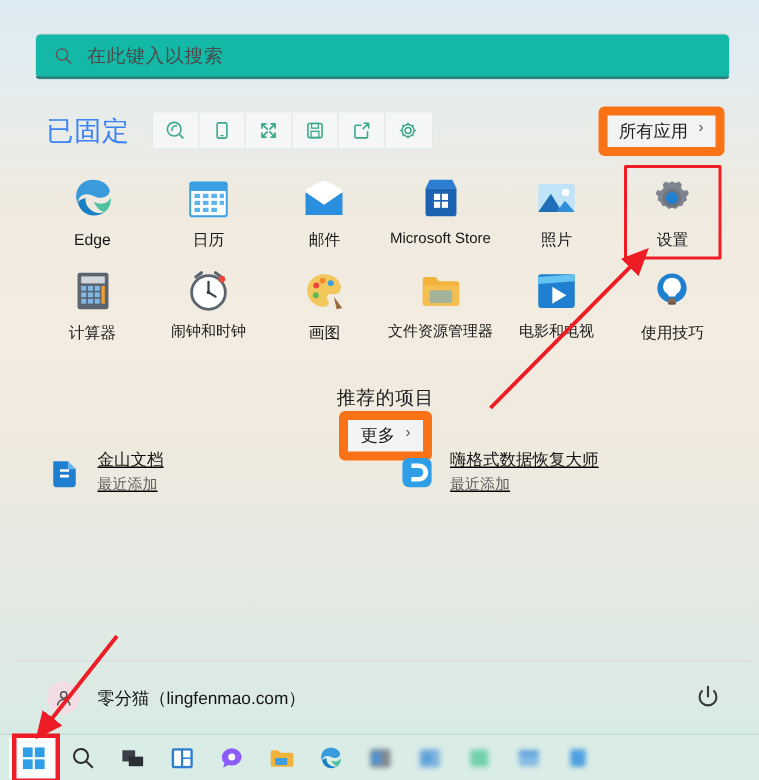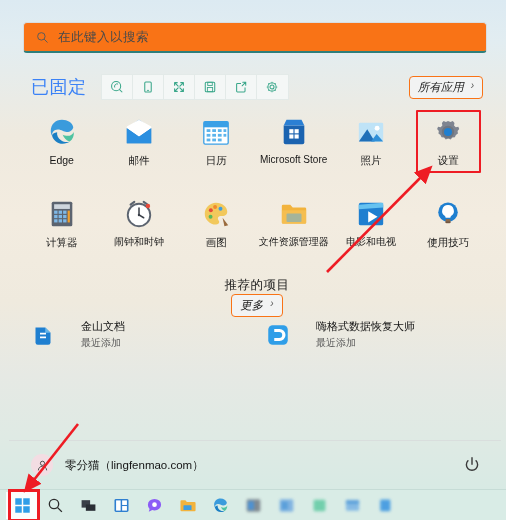--- a/index.html
+++ b/index.html
@@ -19,21 +19,21 @@
   
   .start-panel {
     position: absolute;
     left: 9px; top: 0; width: 492px; height: 489px;
     display: flex; flex-direction: column;
   }
 
   
   .search-wrap { padding: 22px 14px 0 14px; }
   .search-box {
-    height: 31px; background: #f97316;
+    height: 31px; background: #14b8a6;
     border: 1px solid #d8dde1;
     border-bottom: 2px solid #2f7f7b;
     border-radius: 4px;
     display: flex; align-items: center; gap: 9px;
     padding: 0 12px;
   }
   .search-box .ph { font-size: 12.5px; color: #4a4a4a; letter-spacing: .5px; }
   .mag { width: 13px; height: 13px; flex: none; }
 
   
@@ -50,31 +50,31 @@
   .green-bar .gi {
     width: 31px; height: 100%;
     display: flex; align-items: center; justify-content: center;
     border-right: 1px solid #e3eae8;
   }
   .green-bar .gi:last-child { border-right: none; }
   .green-bar svg { width: 14px; height: 14px; }
   .spacer { flex: 1; }
   .chip {
     display: flex; align-items: flex-start; gap: 7px;
-    background: #f2f3f3; border: 1px solid #f97316;
+    background: #f2f3f3; border: 6px solid #f97316;
     border-radius: 4px; padding: 3px 8px;
-    font-size: 11.5px; color: #1a1a1a; font-style: italic;
+    font-size: 11.5px; color: #1a1a1a;
   }
   .chip .chev { font-size: 10px; color: #555; }
 
   
   .apps {
     margin: 10px 14px 0 14px;
     display: grid; grid-template-columns: repeat(6, 1fr);
-    row-gap: 20px;
+    row-gap: 0;
   }
   .app {
     display: flex; flex-direction: column; align-items: center;
     padding: 7px 2px 6px 2px; position: relative;
   }
   .app .ic { width: 30px; height: 30px; margin-bottom: 7px; }
   .app .lbl {
     font-size: 10.5px; color: #171717; text-align: center;
     line-height: 1.15; white-space: nowrap;
   }
@@ -88,21 +88,21 @@
   
   .rec-head {
     display: flex; align-items: center;
     margin: 23px 18px 0 22px; height: 24px; flex-direction: column;
   }
   .rec-title { font-size: 12.5px; color: #1a1a1a; letter-spacing: .5px; }
   .recs {
     margin: 12px 14px 0 14px;
     display: grid; grid-template-columns: 1fr 1fr; column-gap: 6px;
   }
-  .rec { display: flex; align-items: center; gap: 26px; padding: 6px 8px; }
+  .rec { display: flex; align-items: center; gap: 10px; padding: 6px 8px; text-decoration: underline; }
   .rec .ic { width: 24px; height: 24px; flex: none; }
   .rec .tx { display: flex; flex-direction: column; gap: 2px; min-width: 0; }
   .rec .t1 { font-size: 11px; color: #141414; white-space: nowrap; }
   .rec .t2 { font-size: 10px; color: #5d5d5d; }
 
   
   .userbar {
     margin-top: auto; height: 49px;
     border-top: 1px solid #d9dedd;
     display: flex; align-items: center; padding: 0 20px 0 22px;
@@ -212,29 +212,20 @@
 
   <div class="apps">
 
     <div class="app">
       <svg class="ic" viewBox="0 0 32 32">
         <path d="M16 3C9 3 4 8 4 15c0 2 .5 3.6 1.4 4.9-.2-3.6 2.2-6.6 6-6.6 4.6 0 6.2 2.6 9.6 2.6 4 0 6.6-2.4 7-5.1C27 6.2 22 3 16 3z" fill="#3a9bdc"></path>
         <path d="M5.4 19.9c1.3 5 6 8.6 11.3 8.6 3.1 0 5.7-.9 7.5-2.3-3 1-6.3.6-8.9-1.1-3.6-2.3-5-5.9-4.5-8.9-3.1.5-5.6 1.8-5.4 3.7z" fill="#1b7fc4"></path>
         <path d="M24.2 26.2c3.3-2.5 4.9-6.3 4.3-10.3-.9 2.3-3.2 4.2-6.6 4.2-2 0-3.6-.6-5.2-1.2 1 2.8 3.7 6.3 7.5 7.3z" fill="#4fc3a1"></path>
       </svg>
       <span class="lbl">Edge</span>
-    </div>
-
-    <div class="app">
-      <svg class="ic" viewBox="0 0 32 32">
-        <path d="M3 12 L16 3 L29 12 V28 H3 Z" fill="#1f7fd0"></path>
-        <path d="M3 12 L16 21 L29 12 V10 L16 3 L3 10 Z" fill="#ffffff"></path>
-        <path d="M3 12 L16 21 L29 12 V28 H3 Z" fill="#2b8fe0"></path>
-      </svg>
-      <span class="lbl">邮件</span>
     </div>
 
     <div class="app">
       <svg class="ic" viewBox="0 0 32 32">
         <rect x="3" y="5" width="26" height="24" rx="1.5" fill="#ffffff" stroke="#3ba0e6" stroke-width="1.4"></rect>
         <rect x="3" y="5" width="26" height="6" fill="#3ba0e6"></rect>
         <g fill="#5cb4ec">
           <rect x="6" y="13" width="4" height="3"></rect>
             <rect x="12" y="13" width="4" height="3"></rect>
             <rect x="18" y="13" width="4" height="3"></rect>
@@ -244,20 +235,29 @@
             <rect x="18" y="18" width="4" height="3"></rect>
             <rect x="24" y="18" width="3" height="3"></rect>
           <rect x="6" y="23" width="4" height="3"></rect>
             <rect x="12" y="23" width="4" height="3"></rect>
             <rect x="18" y="23" width="4" height="3"></rect>
         </g>
       </svg>
       <span class="lbl">日历</span>
     </div>
 
+    <div class="app">
+      <svg class="ic" viewBox="0 0 32 32">
+        <path d="M3 12 L16 3 L29 12 V28 H3 Z" fill="#1f7fd0"></path>
+        <path d="M3 12 L16 21 L29 12 V10 L16 3 L3 10 Z" fill="#ffffff"></path>
+        <path d="M3 12 L16 21 L29 12 V28 H3 Z" fill="#2b8fe0"></path>
+      </svg>
+      <span class="lbl">邮件</span>
+    </div>
+
     <div class="app wide">
       <svg class="ic" viewBox="0 0 32 32">
         <path d="M5 9 h22 v18 a2 2 0 0 1-2 2 H7 a2 2 0 0 1-2-2 Z" fill="#1b63b0"></path>
         <path d="M5 9 L8 3 h16 l3 6 Z" fill="#2a7fd4"></path>
         <g fill="#ffffff">
             <rect x="11" y="13" width="4.4" height="4.4"></rect>
             <rect x="16.6" y="13" width="4.4" height="4.4"></rect>
             <rect x="11" y="18.6" width="4.4" height="4.4"></rect>
             <rect x="16.6" y="18.6" width="4.4" height="4.4"></rect>
           </g>

